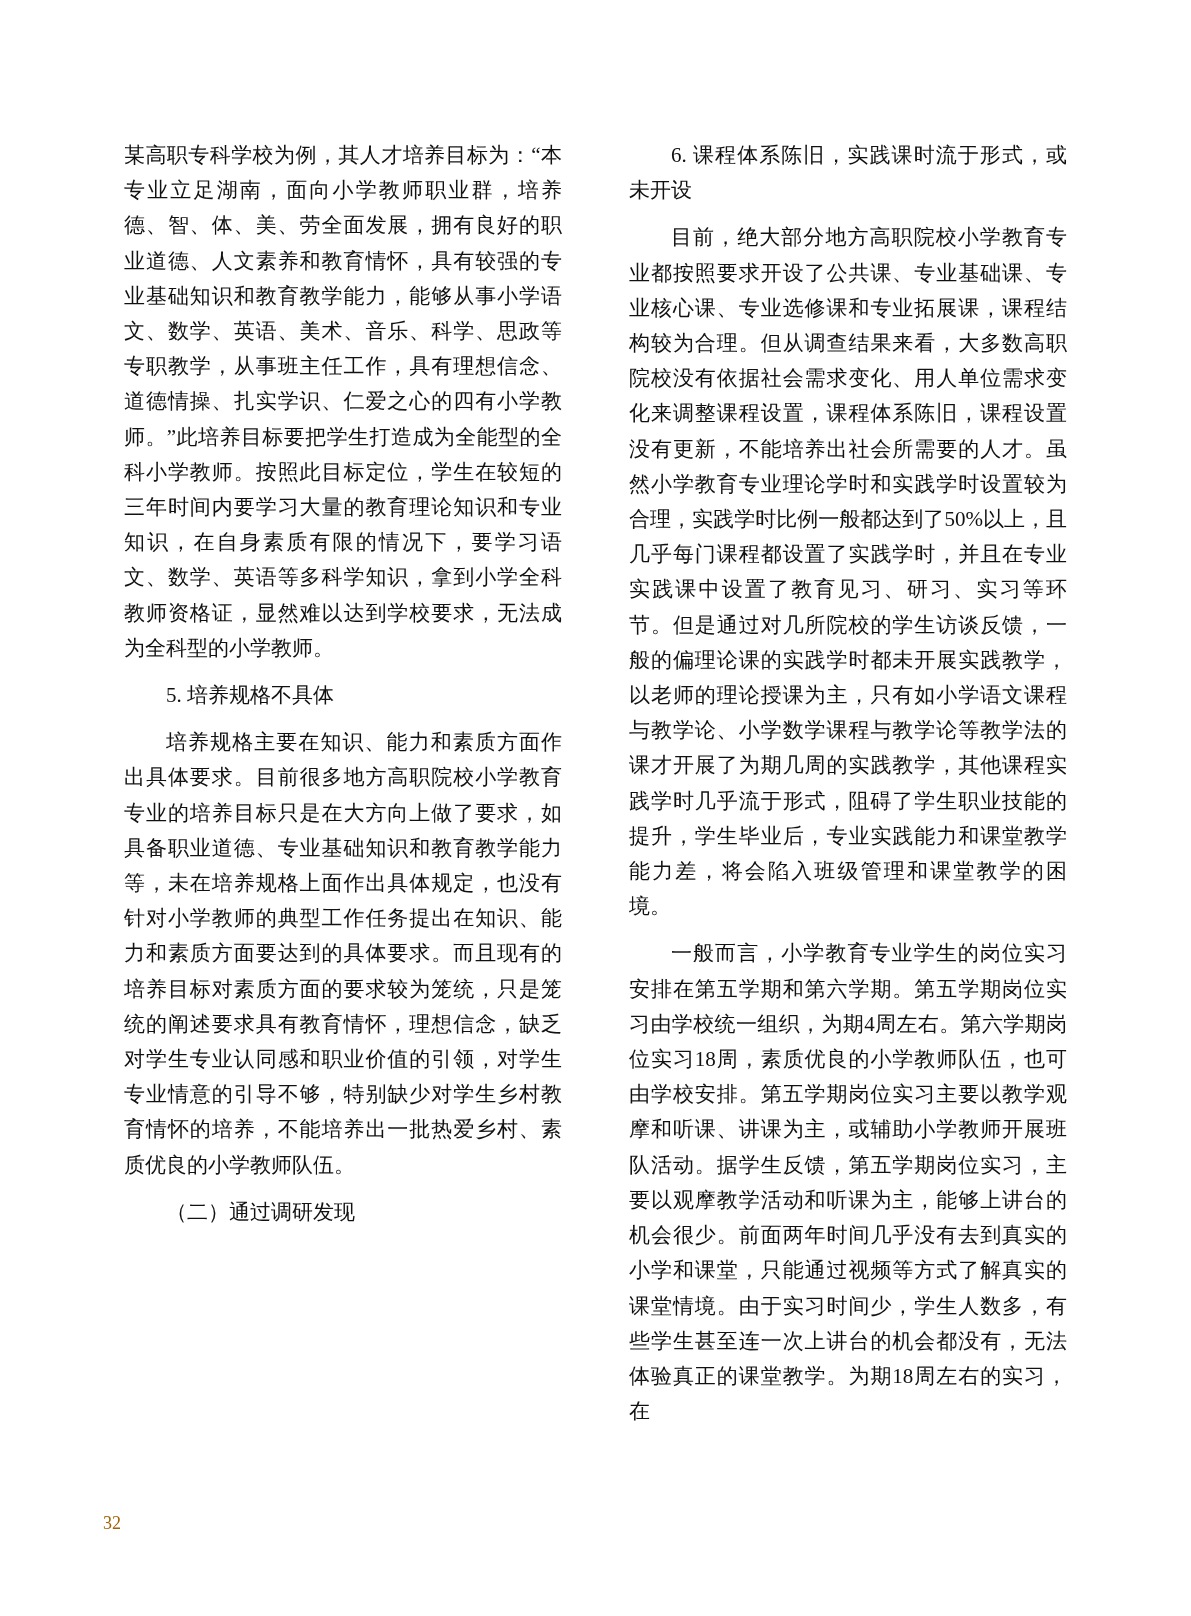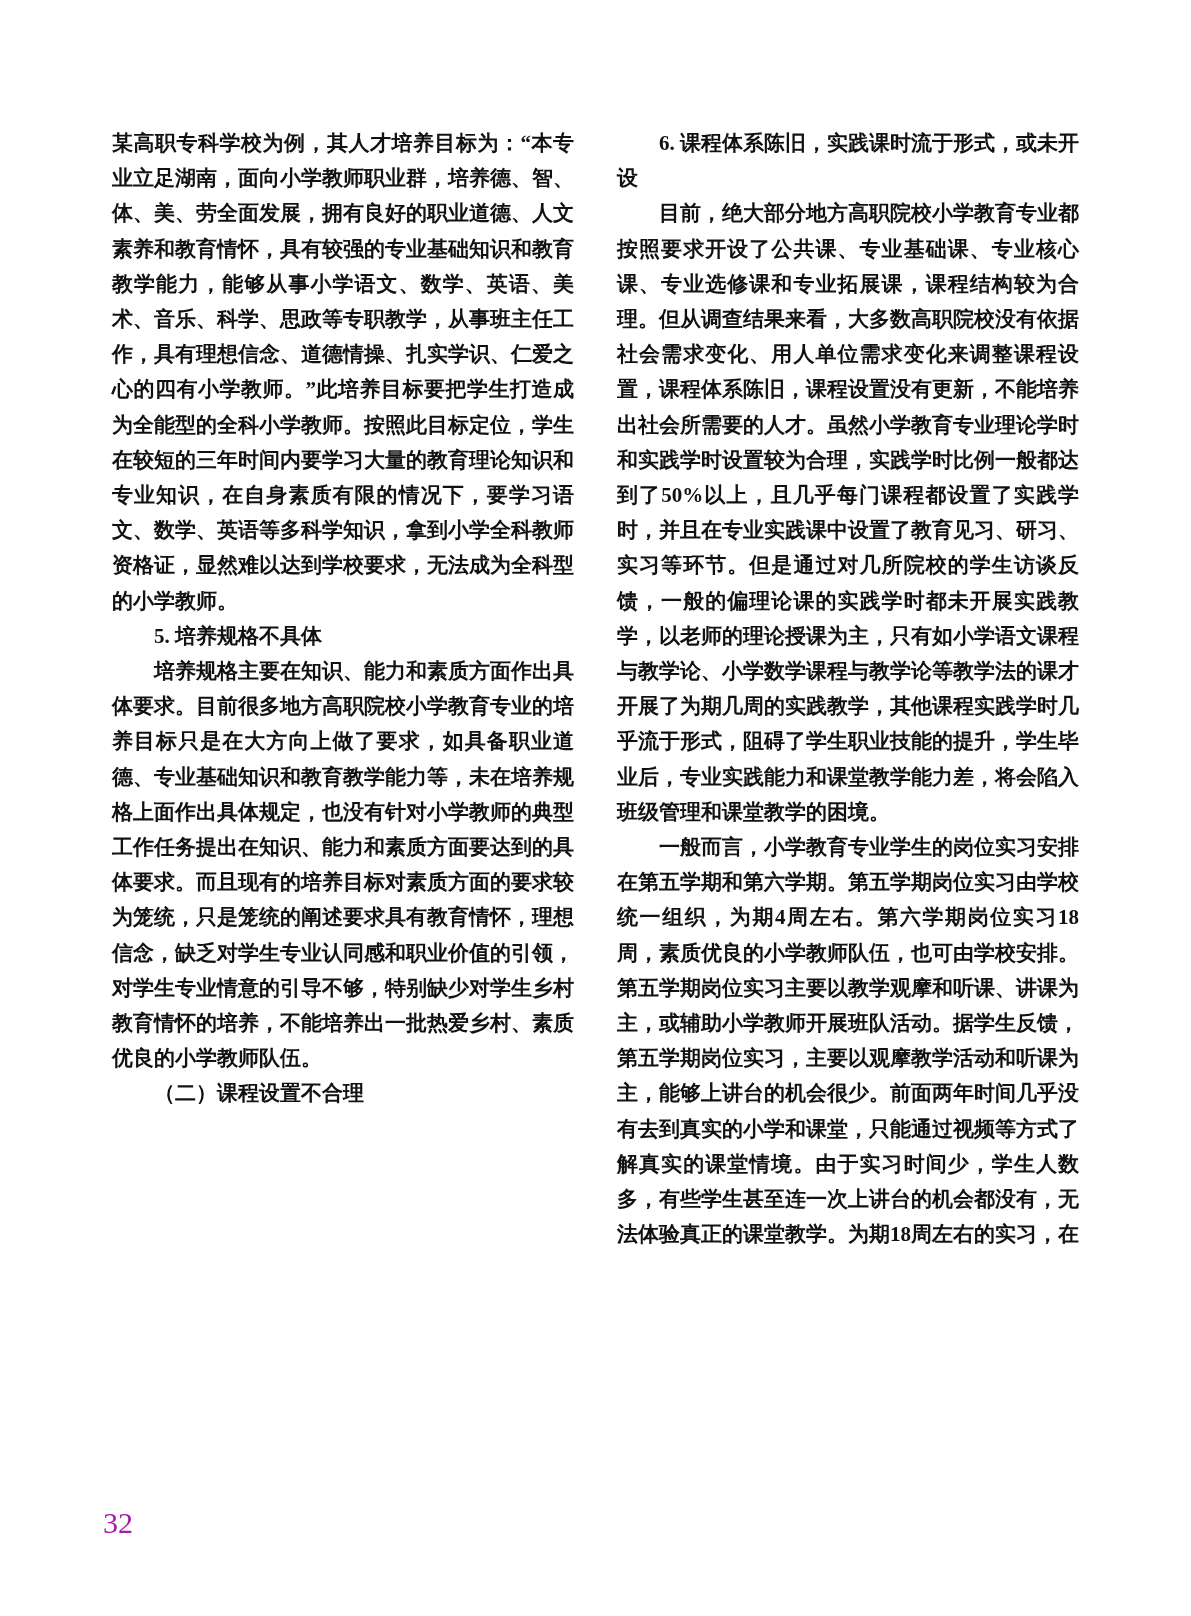--- a/index.html
+++ b/index.html
@@ -25,49 +25,48 @@
     width: 462px;
     font-size: 21px;
     line-height: 35.2px;
     text-align: justify;
     text-justify: inter-ideograph;
     letter-spacing: 0;
   }
   .column.left  { left: 112px; }
   .column.right { left: 617px; }
   .column p {
-    margin: 0;
+    margin: 12px;
     padding: 0;
-    font-weight: bold;
   }
   .column p.ind { text-indent: 2em; }
   sup.fnref {
     font-size: 12px;
     line-height: 0;
     vertical-align: super;
   }
   .page-number {
     position: absolute;
     left: 103px;
     top: 1508px;
-    font-size: 30px;
+    font-size: 18px;
     line-height: 30px;
-    color: #a21caf;
+    color: #a16207;
   }
 </style>
 </head>
 <body>
 
 <div class="page">
 
   <div class="column left">
     <p class="para">某高职专科学校为例，其人才培养目标为：“本专业立足湖南，面向小学教师职业群，培养德、智、体、美、劳全面发展，拥有良好的职业道德、人文素养和教育情怀，具有较强的专业基础知识和教育教学能力，能够从事小学语文、数学、英语、美术、音乐、科学、思政等专职教学，从事班主任工作，具有理想信念、道德情操、扎实学识、仁爱之心的四有小学教师。”此培养目标要把学生打造成为全能型的全科小学教师。按照此目标定位，学生在较短的三年时间内要学习大量的教育理论知识和专业知识，在自身素质有限的情况下，要学习语文、数学、英语等多科学知识，拿到小学全科教师资格证，显然难以达到学校要求，无法成为全科型的小学教师。</p>
     <p class="para ind">5. 培养规格不具体</p>
     <p class="para ind">培养规格主要在知识、能力和素质方面作出具体要求。目前很多地方高职院校小学教育专业的培养目标只是在大方向上做了要求，如具备职业道德、专业基础知识和教育教学能力等，未在培养规格上面作出具体规定，也没有针对小学教师的典型工作任务提出在知识、能力和素质方面要达到的具体要求。而且现有的培养目标对素质方面的要求较为笼统，只是笼统的阐述要求具有教育情怀，理想信念，缺乏对学生专业认同感和职业价值的引领，对学生专业情意的引导不够，特别缺少对学生乡村教育情怀的培养，不能培养出一批热爱乡村、素质优良的小学教师队伍。</p>
-    <p class="para ind">（二）课程设置不合理</p>
+    <p class="para ind">（二）通过调研发现</p>
   </div>
 
   <div class="column right">
     <p class="para ind">6. 课程体系陈旧，实践课时流于形式，或未开设</p>
     <p class="para ind">目前，绝大部分地方高职院校小学教育专业都按照要求开设了公共课、专业基础课、专业核心课、专业选修课和专业拓展课，课程结构较为合理。但从调查结果来看，大多数高职院校没有依据社会需求变化、用人单位需求变化来调整课程设置，课程体系陈旧，课程设置没有更新，不能培养出社会所需要的人才。虽然小学教育专业理论学时和实践学时设置较为合理，实践学时比例一般都达到了50%以上，且几乎每门课程都设置了实践学时，并且在专业实践课中设置了教育见习、研习、实习等环节。但是通过对几所院校的学生访谈反馈，一般的偏理论课的实践学时都未开展实践教学，以老师的理论授课为主，只有如小学语文课程与教学论、小学数学课程与教学论等教学法的课才开展了为期几周的实践教学，其他课程实践学时几乎流于形式，阻碍了学生职业技能的提升，学生毕业后，专业实践能力和课堂教学能力差，将会陷入班级管理和课堂教学的困境。</p>
     <p class="para ind">一般而言，小学教育专业学生的岗位实习安排在第五学期和第六学期。第五学期岗位实习由学校统一组织，为期4周左右。第六学期岗位实习18周，素质优良的小学教师队伍，也可由学校安排。第五学期岗位实习主要以教学观摩和听课、讲课为主，或辅助小学教师开展班队活动。据学生反馈，第五学期岗位实习，主要以观摩教学活动和听课为主，能够上讲台的机会很少。前面两年时间几乎没有去到真实的小学和课堂，只能通过视频等方式了解真实的课堂情境。由于实习时间少，学生人数多，有些学生甚至连一次上讲台的机会都没有，无法体验真正的课堂教学。为期18周左右的实习，在</p>
   </div>
 
   <div class="page-number">32</div>
 

